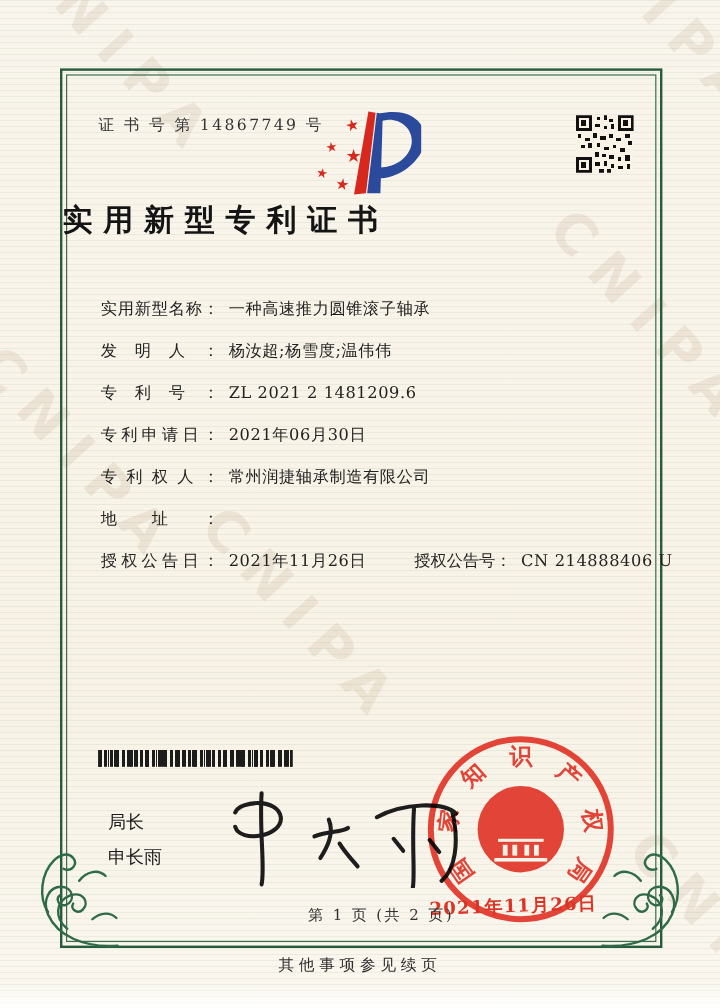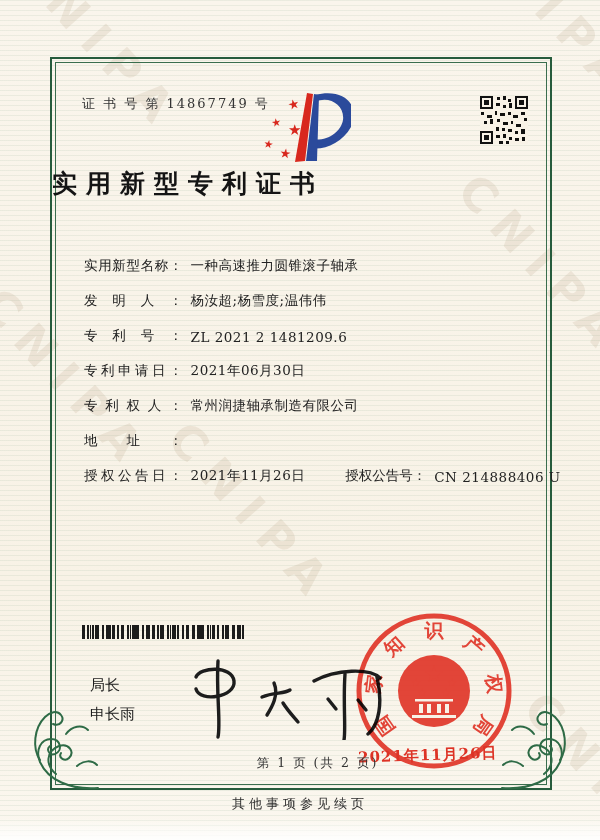--- a/index.html
+++ b/index.html
@@ -39,21 +39,21 @@
   
   .cert-no{position:absolute;left:30px;top:36px;font-size:13px;letter-spacing:2px;color:#333;}
   .logo{position:absolute;left:203px;top:26px;width:96px;height:84px;}
   .qr{position:absolute;left:428px;top:37px;width:48px;height:48px;}
   .title{
     position:absolute;left:0;right:0;top:108px;margin:0;text-align:left;
     font-size:25px;font-weight:bold;letter-spacing:9px;color:#141414;
   }
   
   .fields{position:absolute;left:32px;top:181px;right:26px;font-size:13.5px;color:#222;}
-  .frow{display:flex;align-items:flex-end;height:35px;white-space:nowrap;}
+  .frow{display:flex;align-items:center;height:35px;white-space:nowrap;}
   .lbl{display:inline-block;width:7.3em;text-align:justify;text-align-last:justify;flex:0 0 auto;}
   .lbl.compact{width:auto;text-align-last:auto;margin-left:40px;}
   .val{margin-left:8px;letter-spacing:0.5px;}
   
   .paras{position:absolute;left:32px;right:28px;top:424px;font-size:13.2px;line-height:22px;text-align:justify;color:#1f1f1f;}
   .paras p{margin:0;text-indent:2em;}
   
   .barcode{
     position:absolute;left:30px;top:566px;width:162px;height:14px;
     background:

